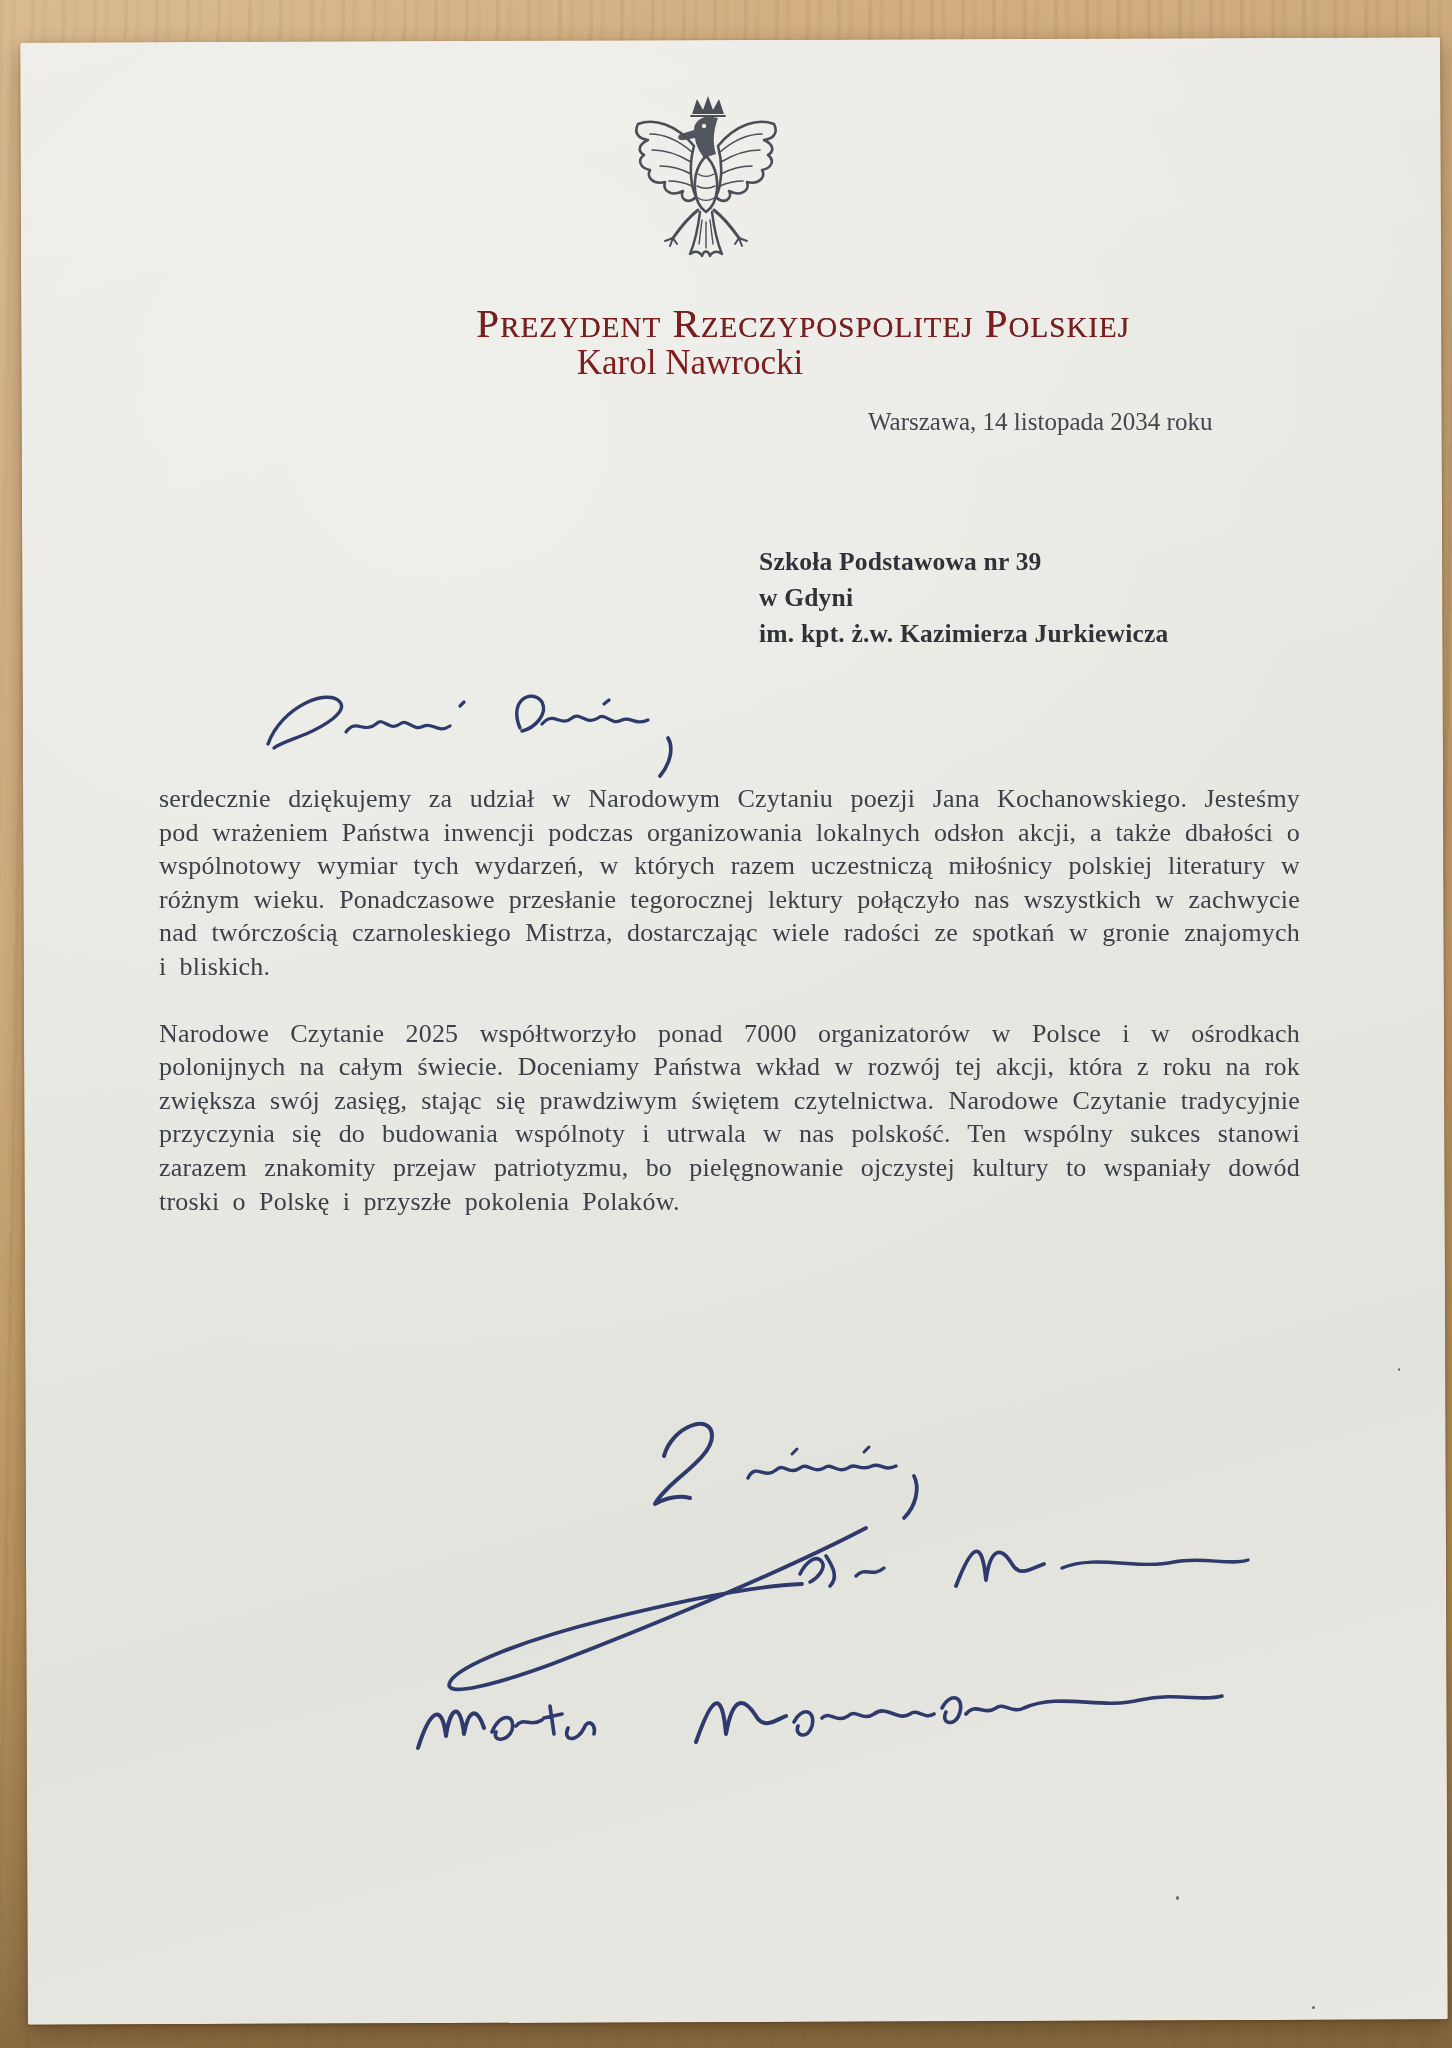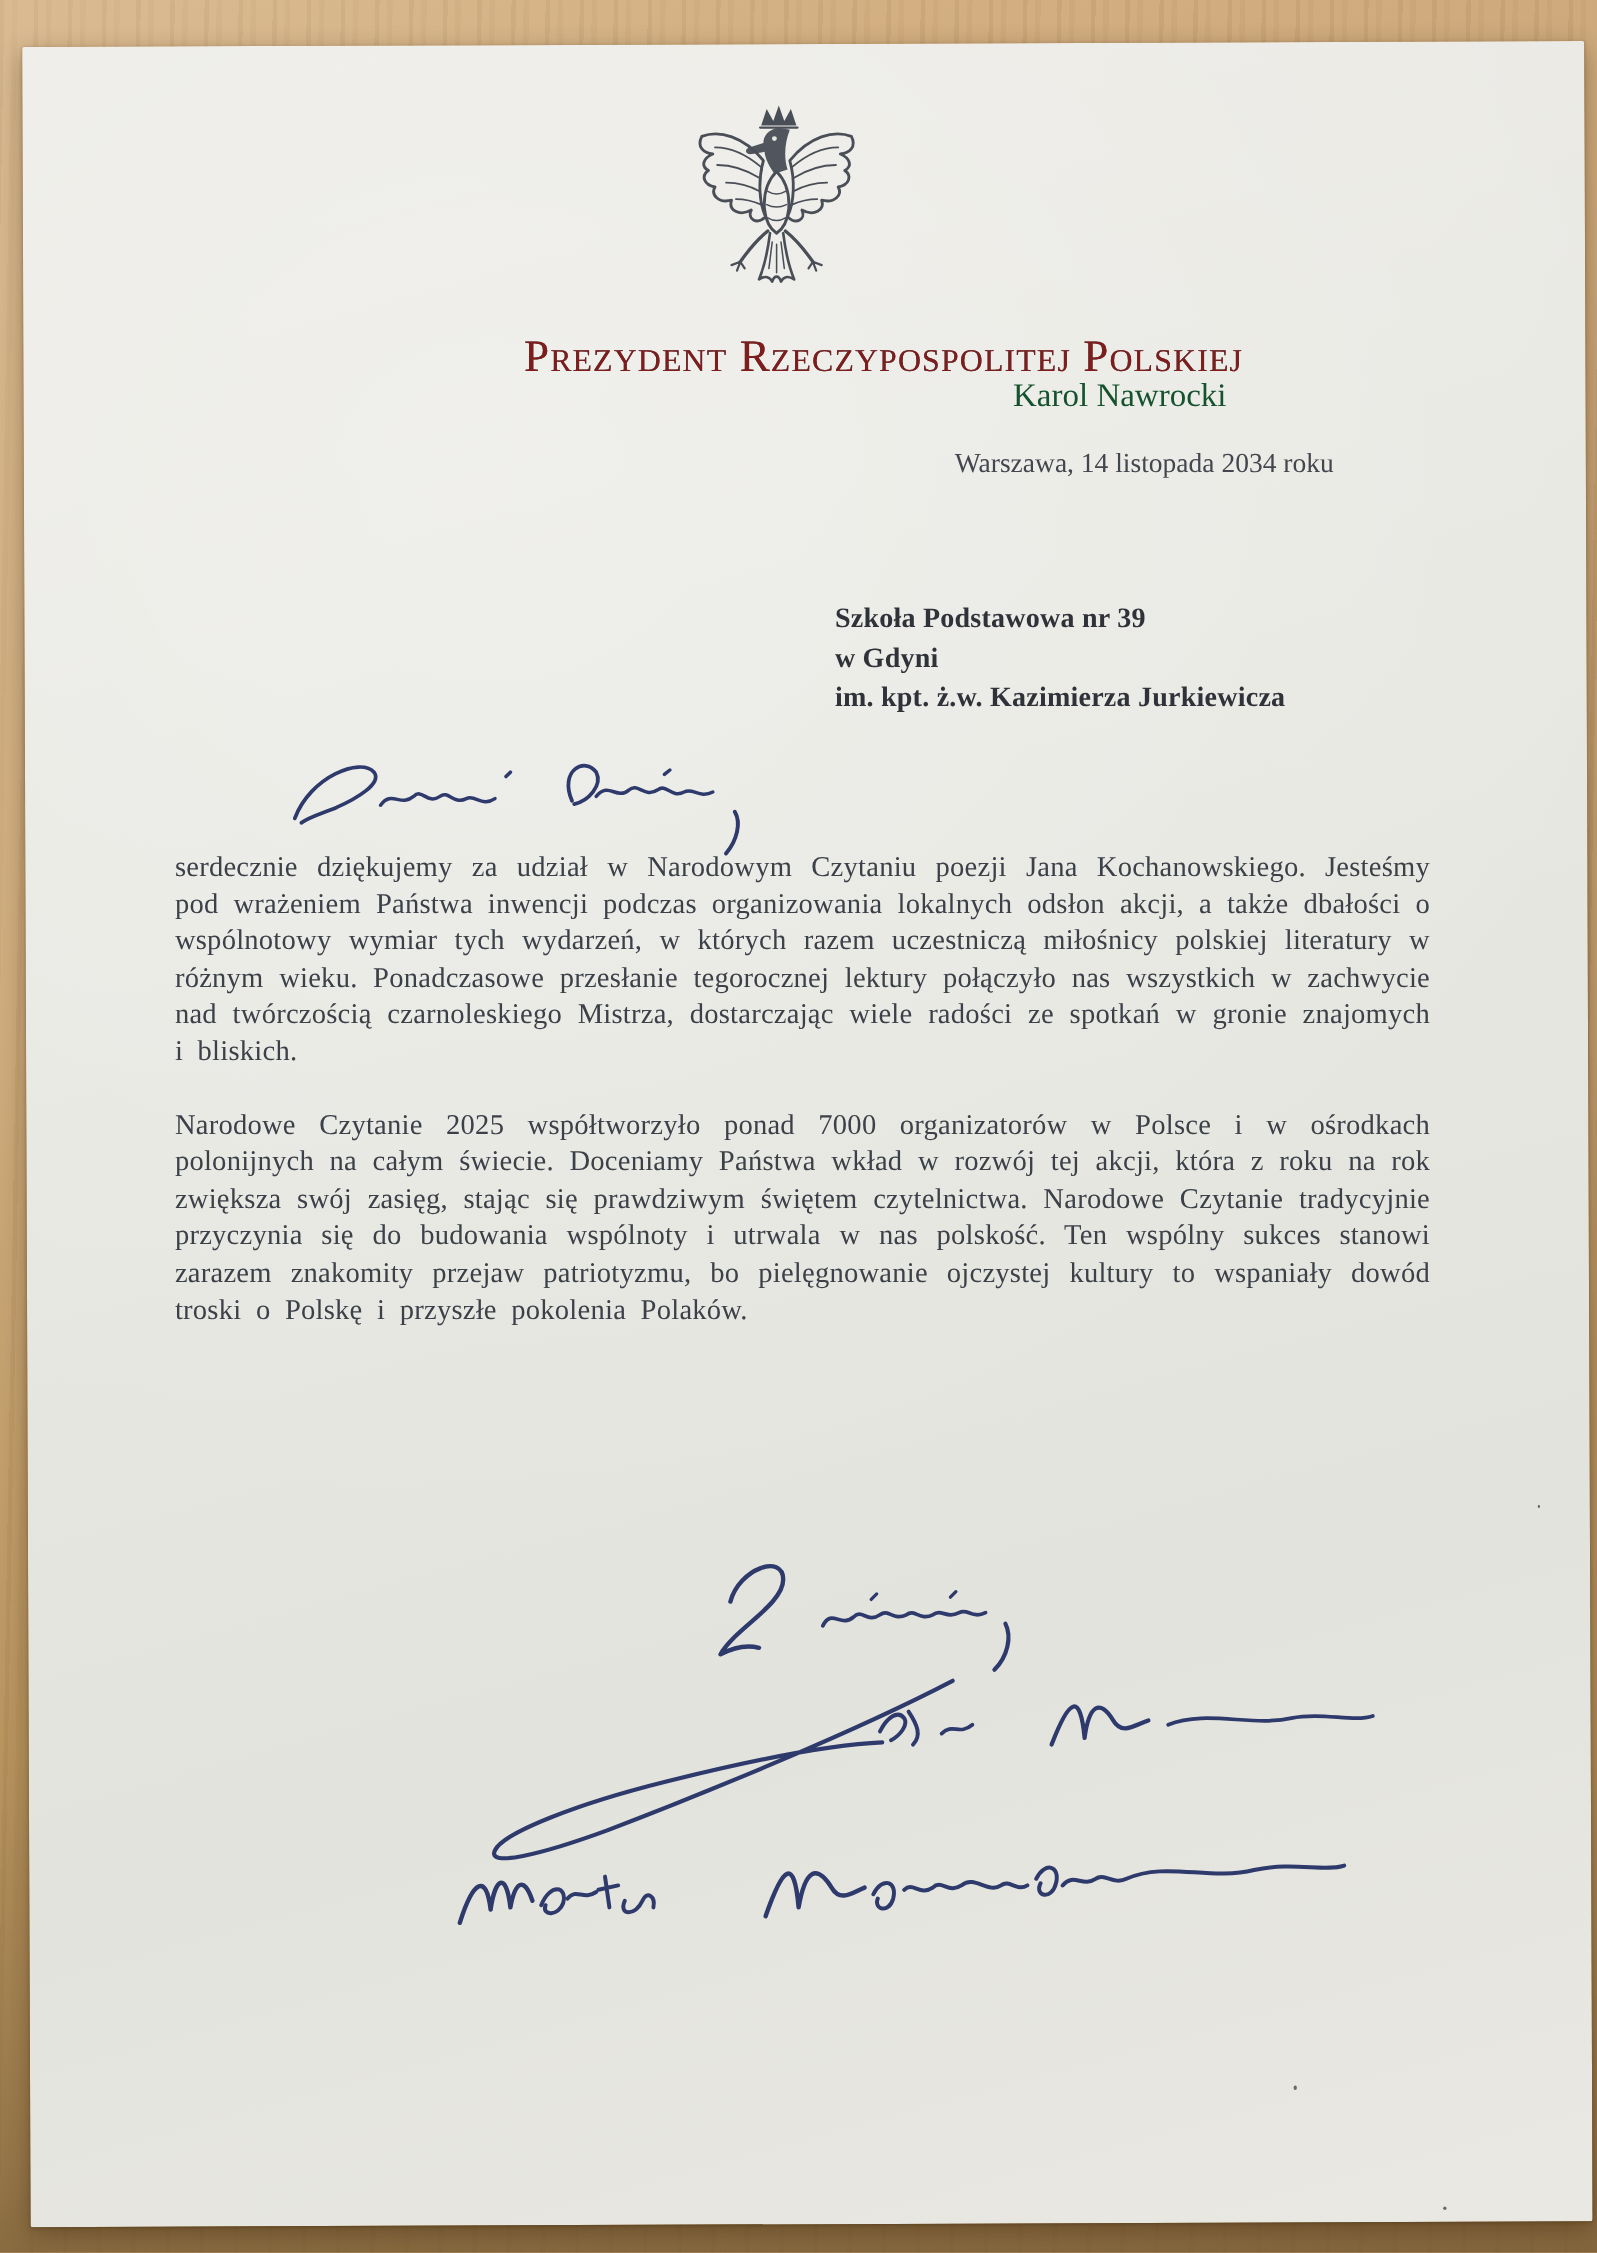--- a/index.html
+++ b/index.html
@@ -32,37 +32,37 @@
   .content{position:absolute;inset:0;}
   .speck{position:absolute;background:#6b6a62;border-radius:50%;}
 
   .office-title{
     position:absolute;left:280px;top:299px;width:850px;
     text-align:right;font-variant:small-caps;letter-spacing:1px;
     font-size:41px;color:#7f1d1d;text-shadow:0 0 .6px #474a51;
   }
   .sender-name{
     position:absolute;left:265px;top:343px;width:850px;
-    text-align:right;font-size:30px;color:#14532d;
+    text-align:center;font-size:35px;color:#7f1d1d;
   }
   .dateline{
     position:absolute;left:868px;top:408px;
     font-size:25px;color:#43464d;white-space:nowrap;
   }
   .recipient{
     position:absolute;left:759px;top:544px;
     font-weight:bold;font-size:25.5px;line-height:36px;color:#2f3238;
     letter-spacing:.2px;
   }
   .body-text{
     position:absolute;left:159px;top:771px;width:1141px;
     font-size:26px;line-height:33.6px;color:#3c4048;
     text-align:justify;word-spacing:6.5px;letter-spacing:.2px;
   }
-  .body-text p{margin:0 0 33px 0;}
+  .body-text p{margin:11px 0 33px 0;}
   .hw{position:absolute;}
   .hw svg{display:block;}
   .ink{fill:none;stroke:#2d3a6b;stroke-linecap:round;stroke-linejoin:round;}
   .transcript{position:absolute;width:1px;height:1px;overflow:hidden;opacity:0;}
   .emblem{position:absolute;left:628px;top:92px;}
   .engrave{fill:none;stroke:#4a4e56;stroke-linecap:round;stroke-linejoin:round;}
 </style>
 </head>
 <body>
 

